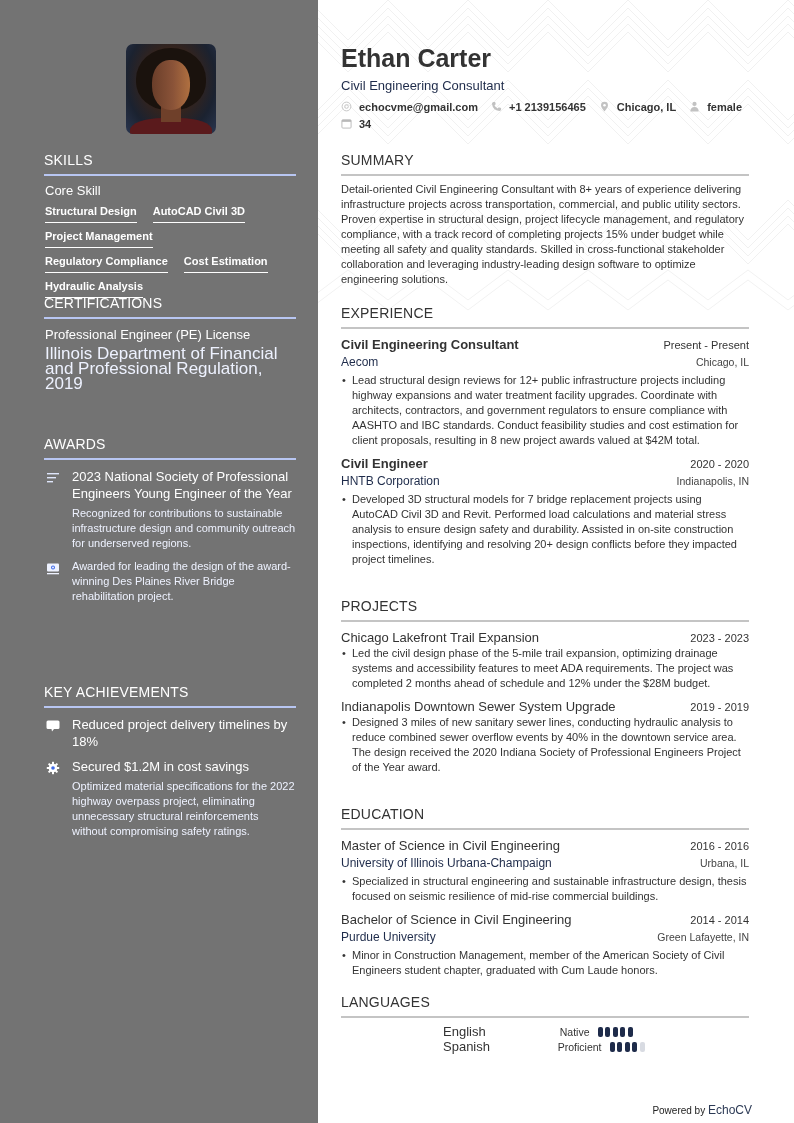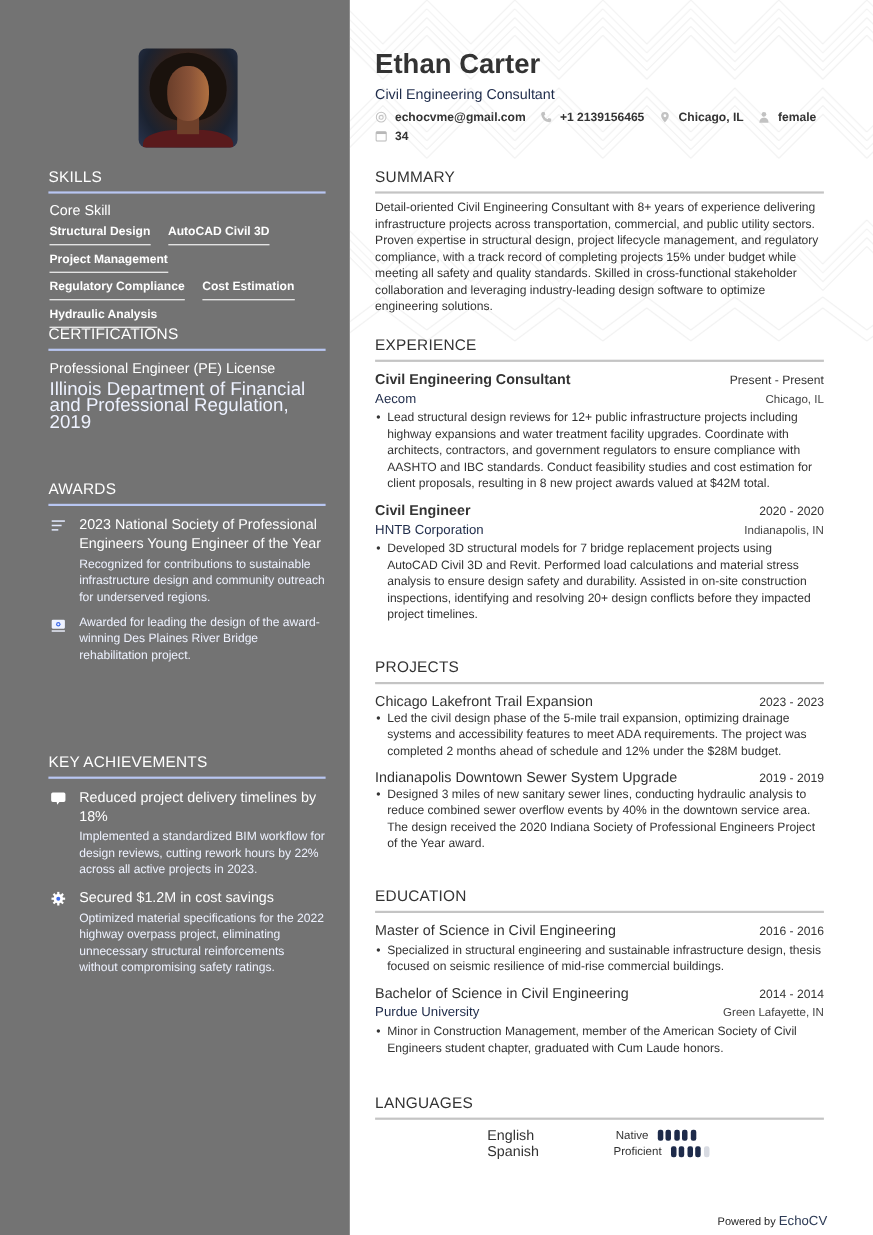--- a/index.html
+++ b/index.html
@@ -120,21 +120,20 @@
     </div>
   </section>
 
   <section class="s-section" style="top:652px;margin-top:32px;">
     <div class="s-title">KEY ACHIEVEMENTS</div>
     <div class="award">
       <svg class="ic" viewBox="0 0 14 14">
           <path d="M2 1.5 H12 A1.5 1.5 0 0 1 13.5 3 V8.5 A1.5 1.5 0 0 1 12 10 H8 L6 12.5 L5.5 10 H2 A1.5 1.5 0 0 1 0.5 8.5 V3 A1.5 1.5 0 0 1 2 1.5 Z" fill="#ffffff"></path>
         </svg>
       <div class="award-title">Reduced project delivery timelines by 18%</div>
-      <div class="award-desc">Implemented a standardized BIM workflow for design reviews, cutting rework hours by 22% across all active projects in 2023.</div>
     </div>
     <div class="award">
       <svg class="ic" viewBox="0 0 14 14">
           <g fill="#ffffff">
             <circle cx="7" cy="7" r="4.3"></circle>
             <rect x="6" y="0.8" width="2" height="3"></rect>
             <rect x="6" y="10.2" width="2" height="3"></rect>
             <rect x="0.8" y="6" width="3" height="2"></rect>
             <rect x="10.2" y="6" width="3" height="2"></rect>
             <rect x="6" y="0.8" width="2" height="3" transform="rotate(45 7 7)"></rect>
@@ -273,20 +272,24 @@
     </div>
   </section>
 
   <section class="m-section" style="top:806px;">
     <div class="m-title">EDUCATION</div>
     <div class="entry">
       <div class="row">
         <span class="proj-title">Master of Science in Civil Engineering</span>
         <span class="date">2016 - 2016</span>
       </div>
+      <div class="row" style="margin-top:3px;">
+        <span class="company">University of Illinois Urbana-Champaign</span>
+        <span class="loc">Urbana, IL</span>
+      </div>
       <ul class="bullets">
           <li>Specialized in structural engineering and sustainable infrastructure design, thesis focused on seismic resilience of mid-rise commercial buildings.</li>
         </ul>
     </div>
     <div class="entry">
       <div class="row">
         <span class="proj-title">Bachelor of Science in Civil Engineering</span>
         <span class="date">2014 - 2014</span>
       </div>
       <div class="row" style="margin-top:3px;">

